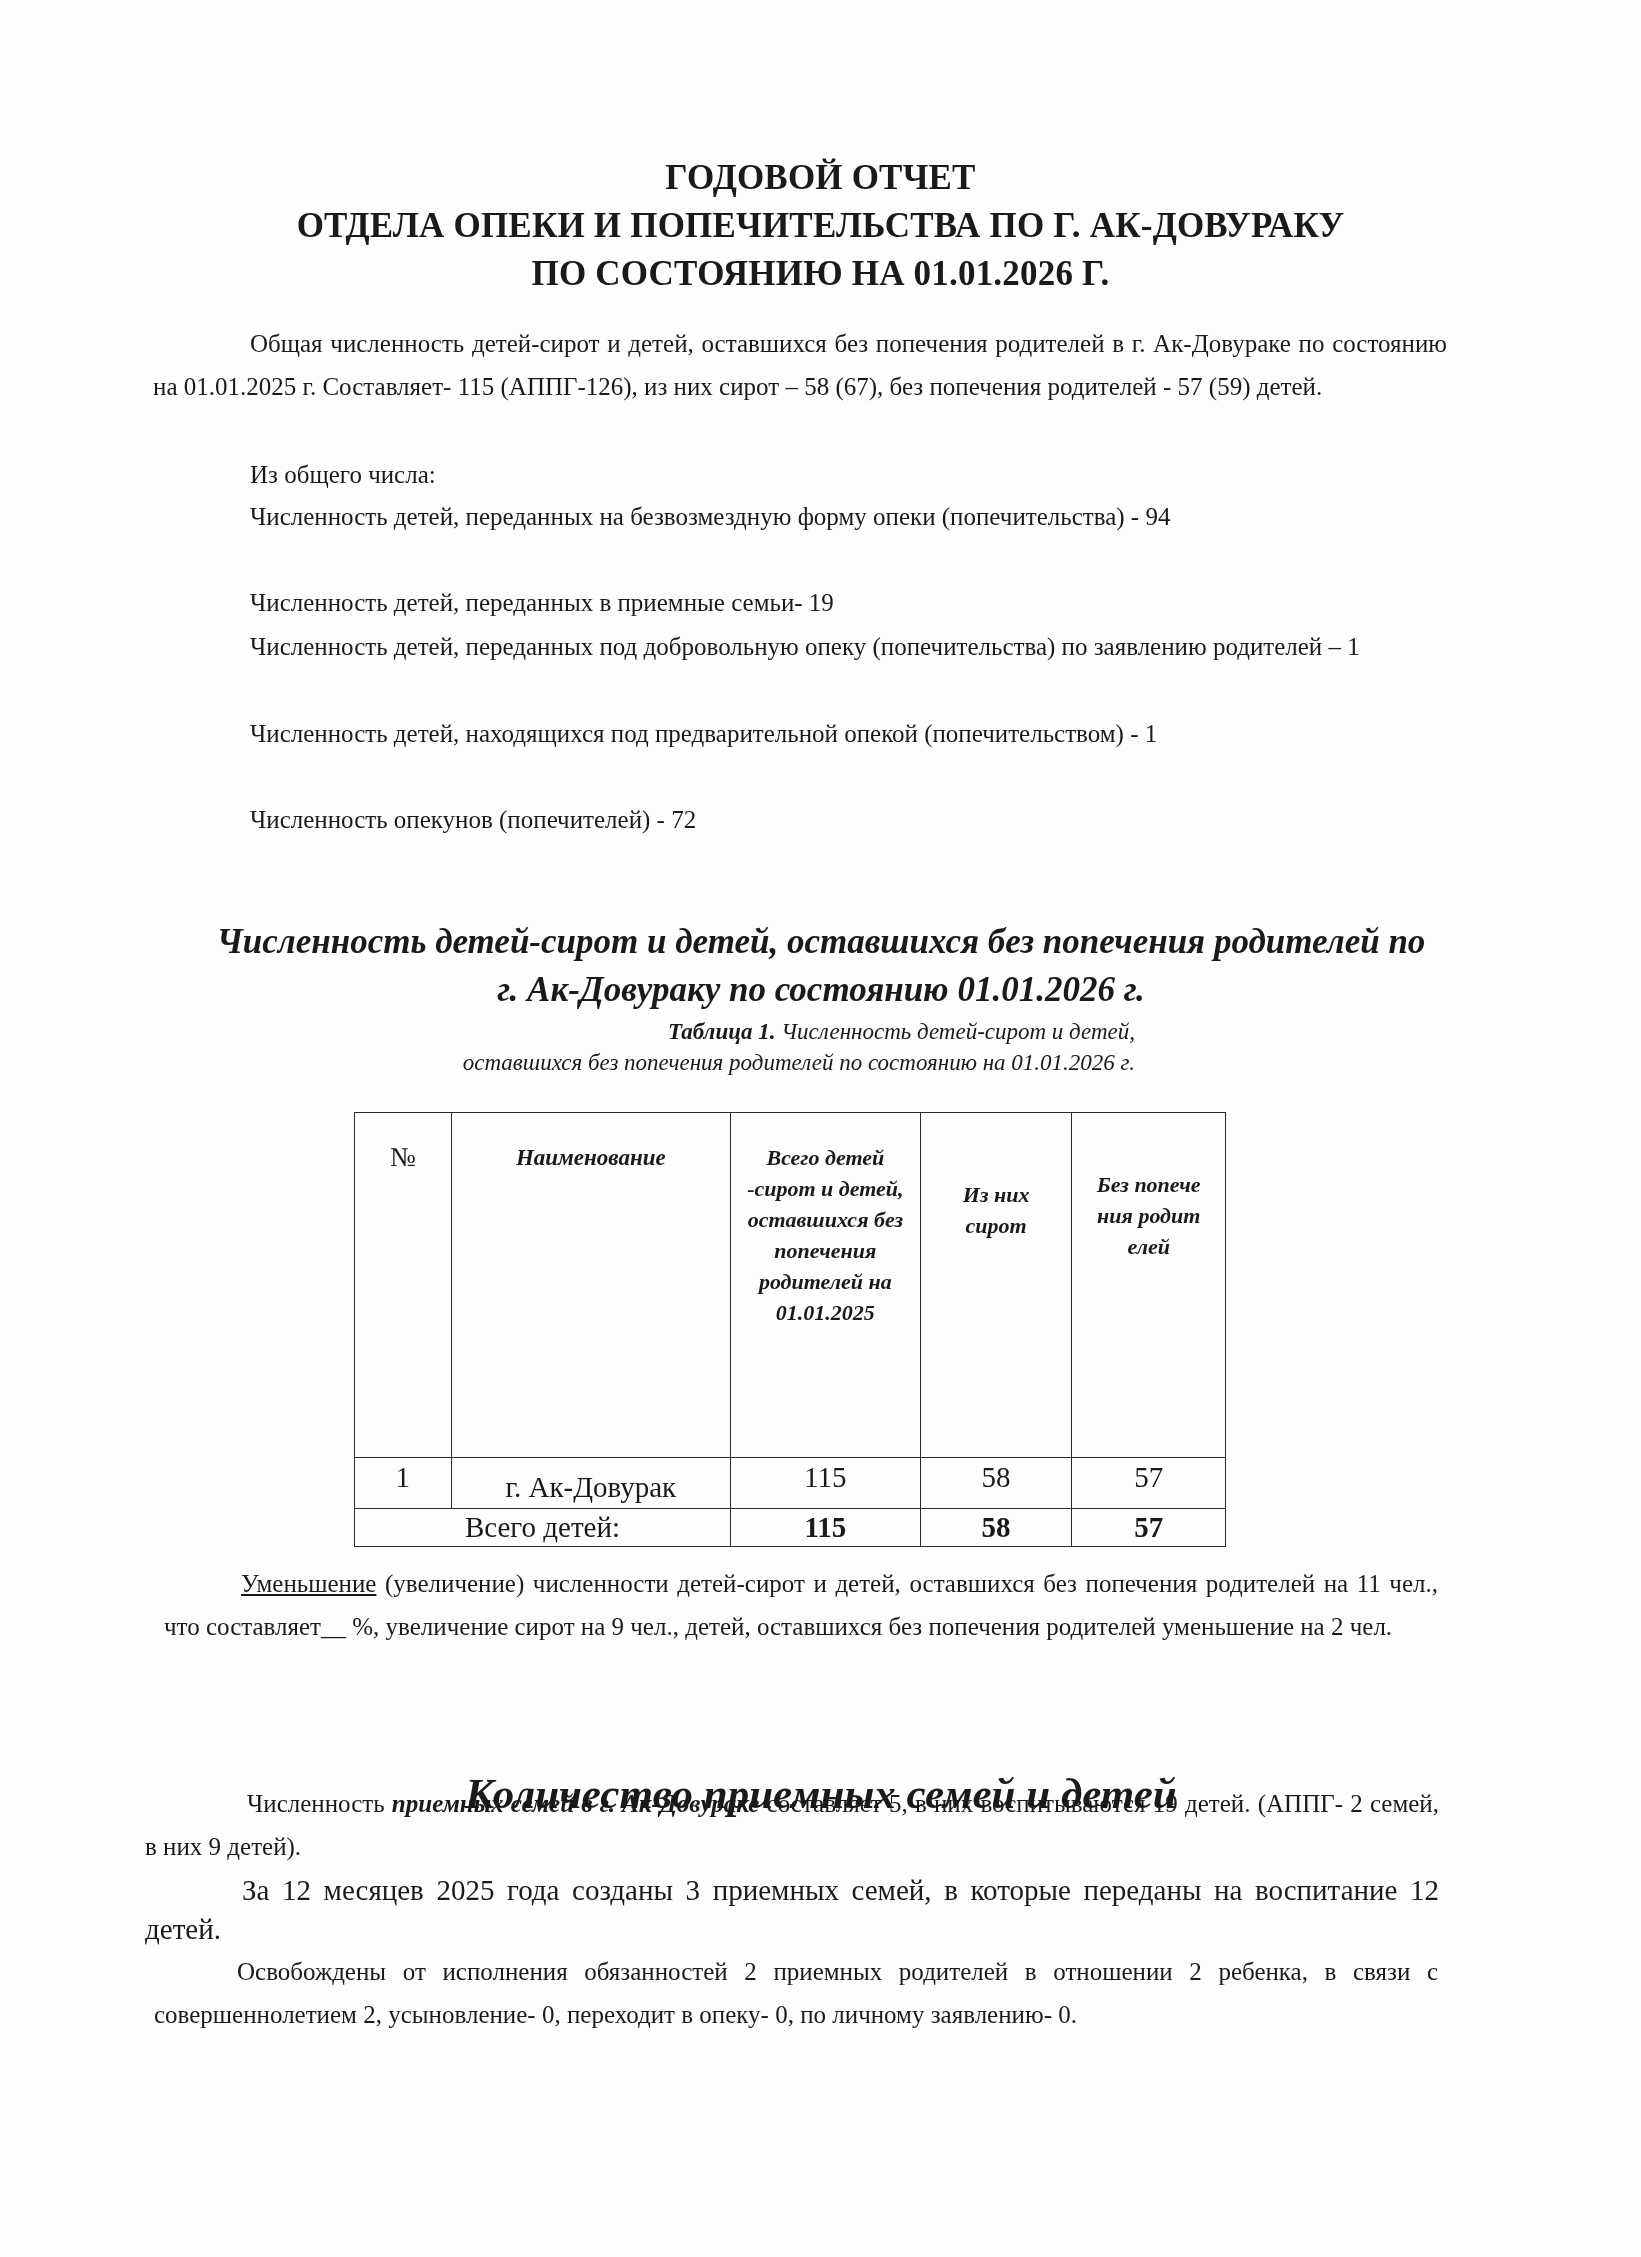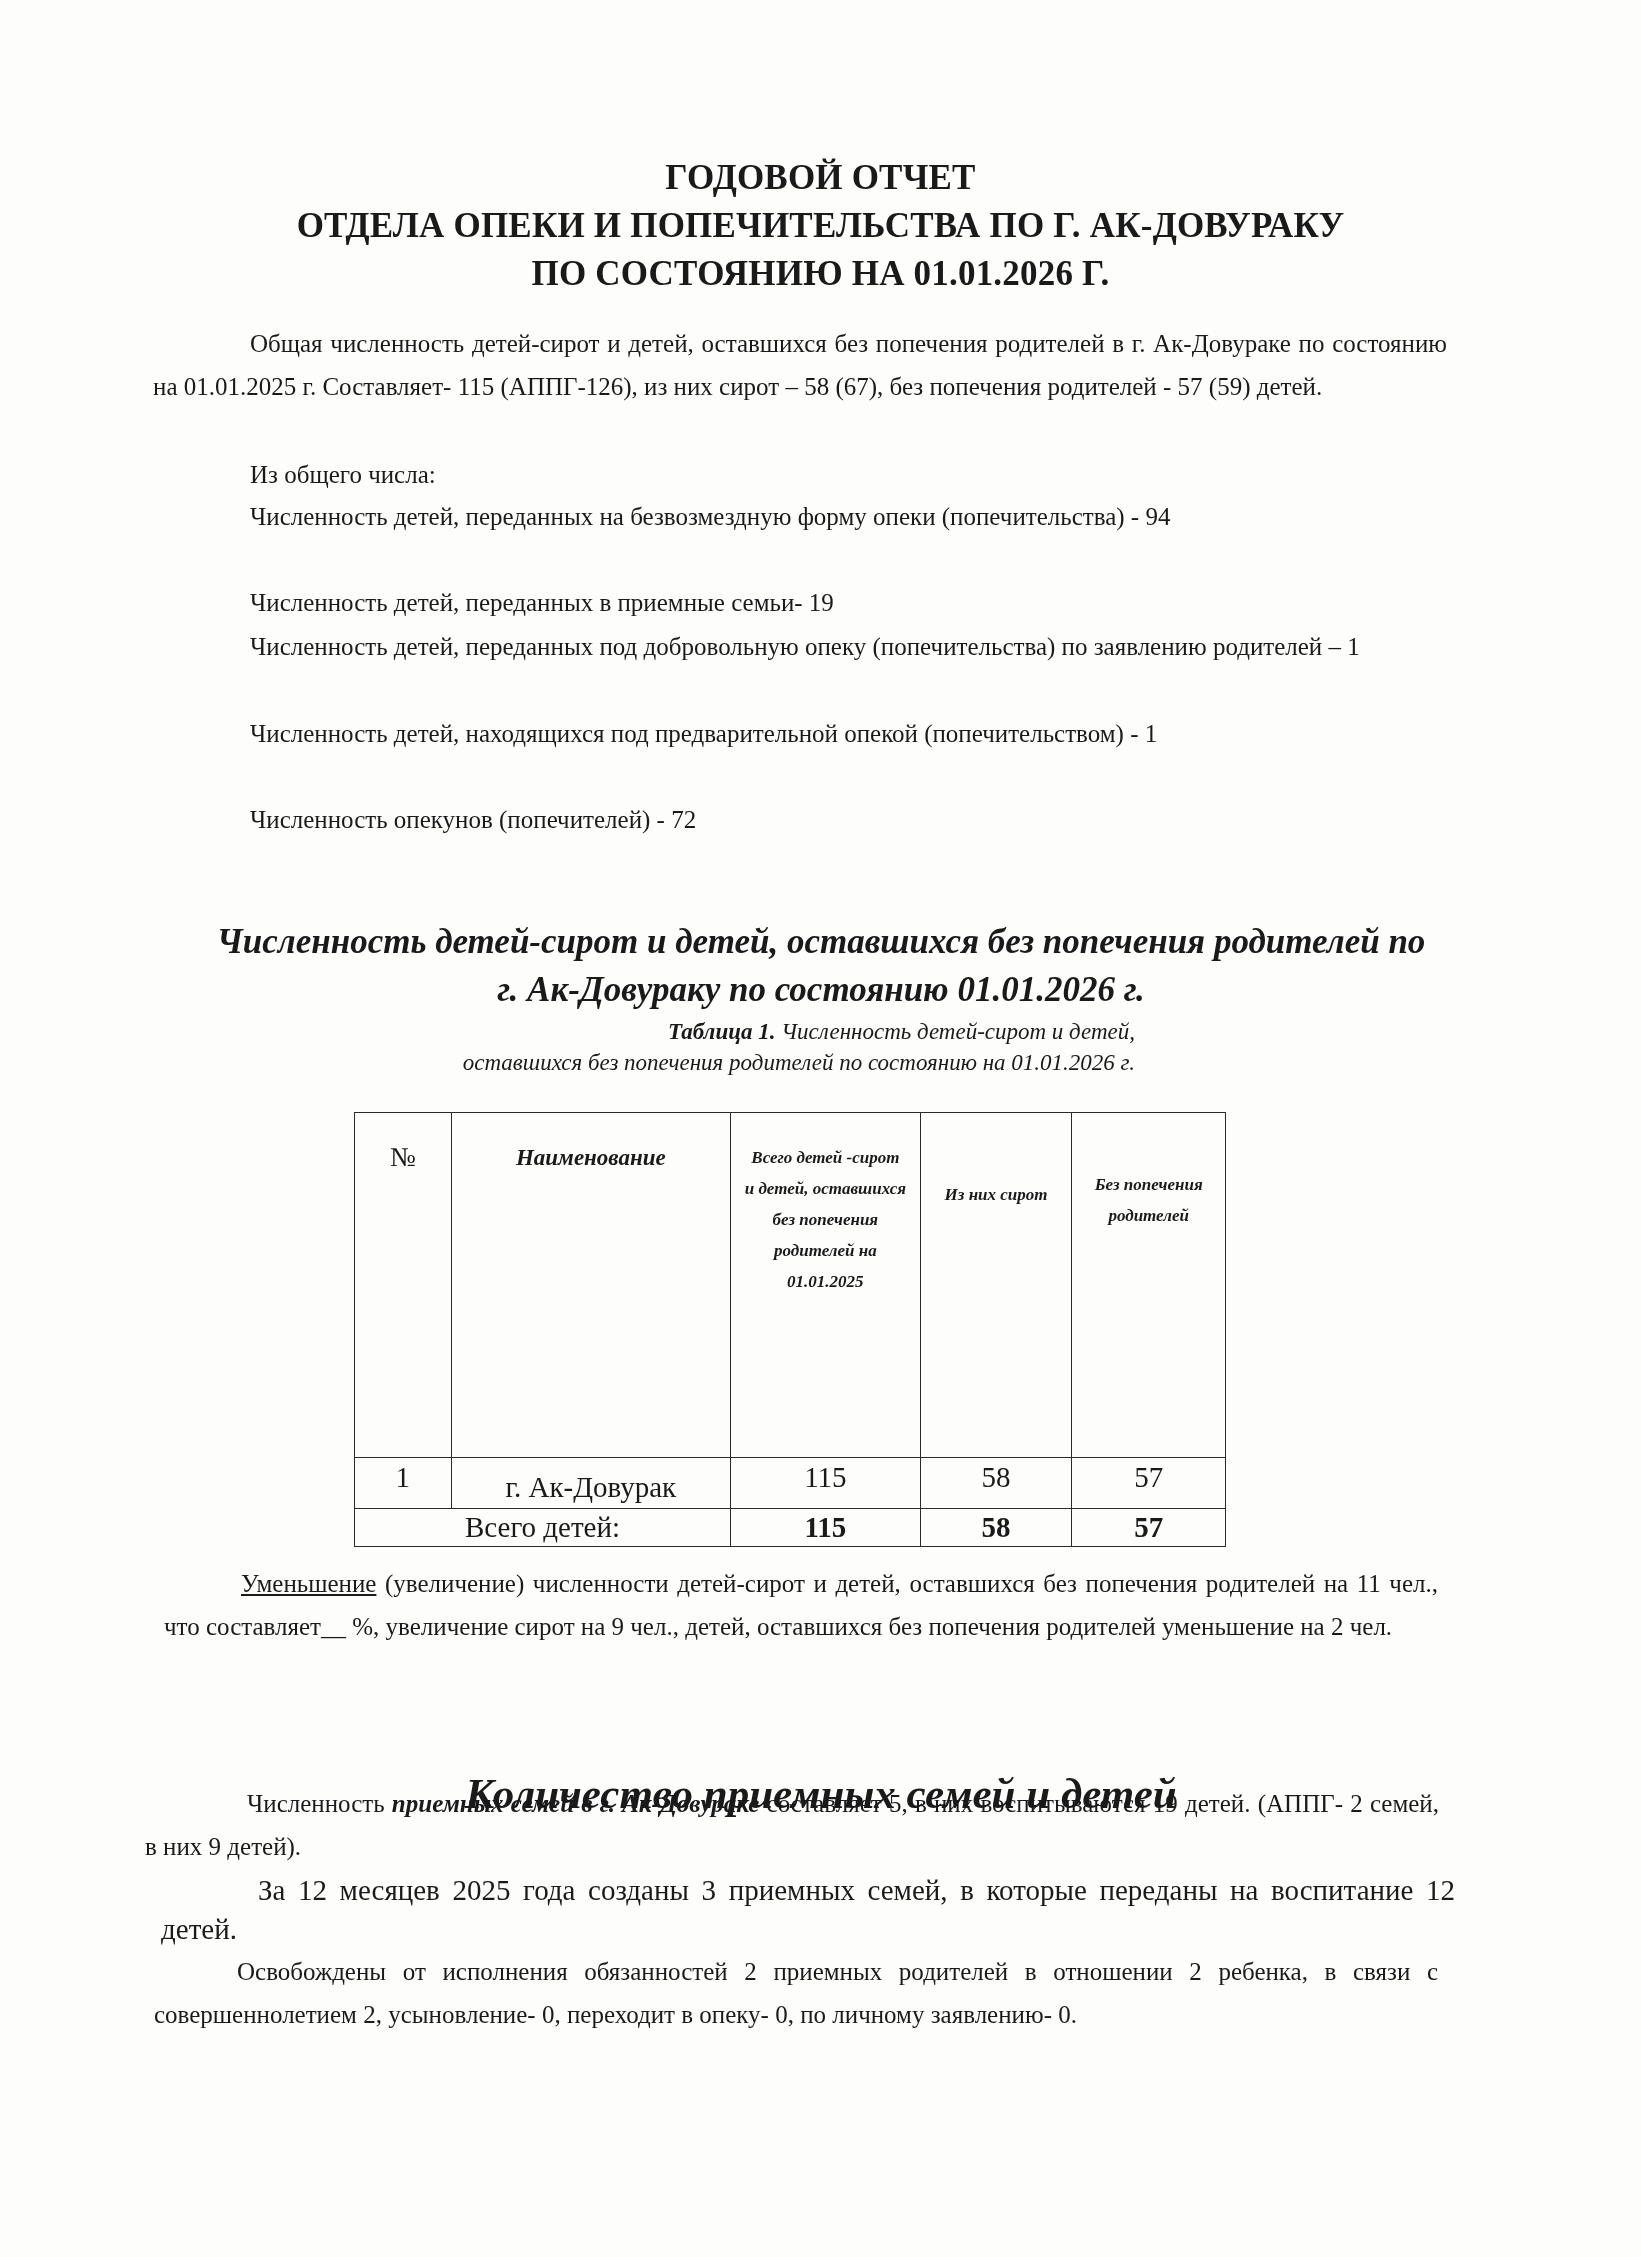--- a/index.html
+++ b/index.html
@@ -18,21 +18,21 @@
   .sec-title { position: absolute; left: 145px; width: 1352px; text-align: center;
                font-style: italic; font-weight: bold; font-size: 35px; line-height: 48px; margin-top: 32px; }
 
   .caption { position: absolute; right: 195px; text-align: right; font-style: italic;
              font-size: 23px; line-height: 31px; }
   .caption b { font-style: italic; }
 
   table.data { position: absolute; left: 354px; top: 1112px; width: 872px;
                border-collapse: collapse; font-size: 29px; }
   table.data td, table.data th { border: 1.9px solid #2a2a2a; padding: 0; text-align: center; }
-  table.data th { font-style: italic; font-weight: bold; font-size: 17px; line-height: 31px;
+  table.data th { font-style: italic; font-weight: bold; font-size: 22px; line-height: 31px;
                   vertical-align: top; padding-top: 29px; height: 278px; }
   table.data td { height: 50px; line-height: 50px; }
   table.data tr.total td { height: 37px; line-height: 37px; }
   table.data tr.total td.num { font-weight: bold; }
 
   .u { text-decoration: underline; }
   .bi { font-style: italic; font-weight: bold; }
 </style>
 </head>
 <body>
@@ -118,21 +118,21 @@
   <div class="para" style="top:1562px;left:164px;width:1274px;">
     <span class="indent" style="width:77px;"></span><span class="u">Уменьшение</span><span> (увеличение) численности детей-сирот и детей, оставшихся без попечения родителей на 11 чел., что составляет__ %, увеличение сирот на 9 чел., детей, оставшихся без попечения родителей уменьшение на 2 чел.</span>
   </div>
 
   <div class="sec-title" style="top:1738px;font-size:43px;">Количество приемных семей и детей</div>
 
   <div class="para" style="top:1782px;left:145px;width:1294px;">
     <span class="indent" style="width:102px;"></span><span>Численность </span><span class="bi">приемных семей в г. Ак-Довураке</span><span> составляет 5, в них воспитываются 19 детей.  (АППГ- 2 семей, в них 9 детей).</span>
   </div>
 
-  <div class="para" style="top:1871px;left:145px;width:1294px;font-size:29px;line-height:39px;margin-left:16px;">
+  <div class="para" style="top:1871px;left:145px;width:1294px;font-size:29px;line-height:39px;">
     <span class="indent" style="width:97px;"></span><span>За 12 месяцев 2025 года созданы 3 приемных семей, в которые переданы на воспитание 12 детей.</span>
   </div>
 
   <div class="para" style="top:1950px;left:154px;width:1284px;">
     <span class="indent" style="width:83px;"></span><span>Освобождены от исполнения обязанностей 2 приемных родителей в отношении 2 ребенка, в связи с совершеннолетием 2, усыновление- 0, переходит в опеку- 0, по личному заявлению- 0.</span>
   </div>
 
 </div>
 
 

